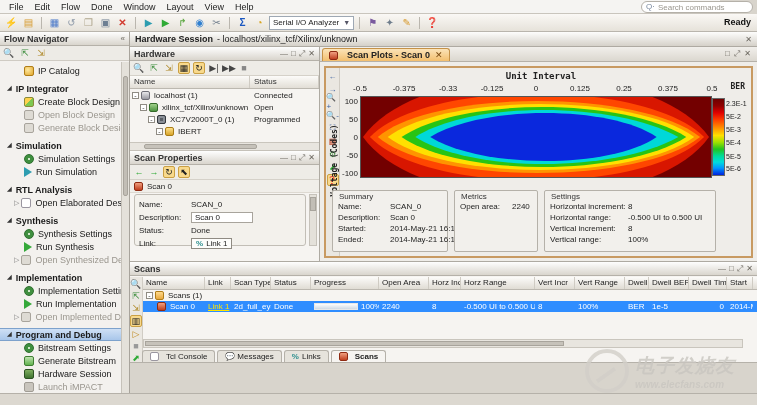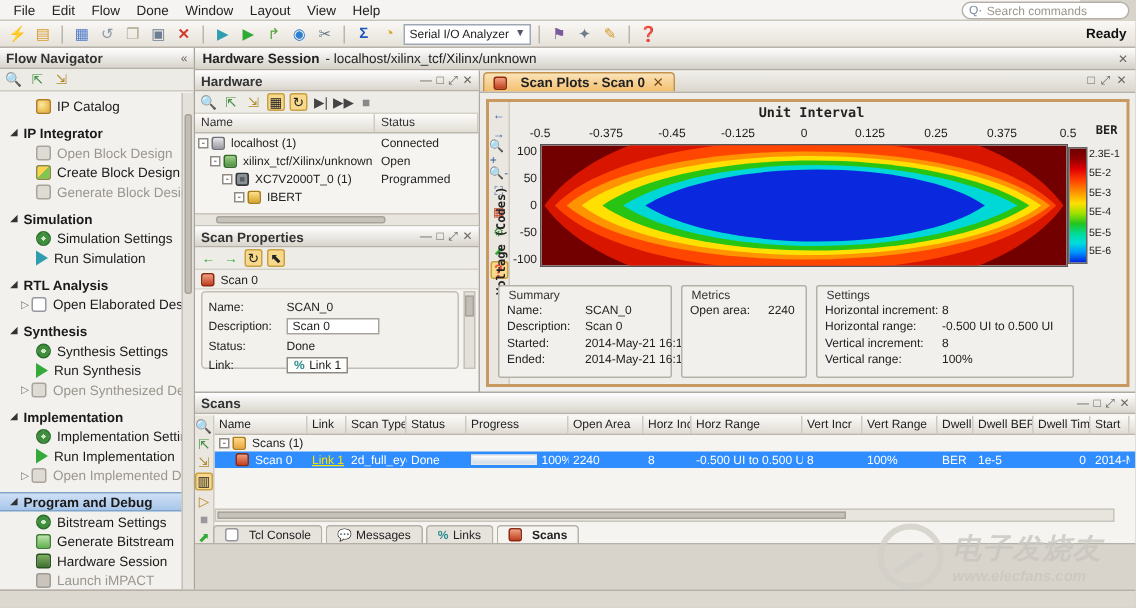--- a/index.html
+++ b/index.html
@@ -217,27 +217,27 @@
   </div>
   <div id="fn-tree">
     <div class="fn-item">
         <span class="ic ic-ipcat"></span>
         <span>IP Catalog</span>
       </div>
     <div class="fn-item sec">
         <span class="secarrow">◢</span>
         <span>IP Integrator</span>
       </div>
+    <div class="fn-item">
+        <span class="ic ic-blk"></span>
+        <span>Create Block Design</span>
+      </div>
     <div class="fn-item dis">
         <span class="ic ic-docg"></span>
         <span>Open Block Design</span>
-      </div>
-    <div class="fn-item">
-        <span class="ic ic-blk"></span>
-        <span>Create Block Design</span>
       </div>
     <div class="fn-item dis">
         <span class="ic ic-docg"></span>
         <span>Generate Block Design</span>
       </div>
     <div class="fn-item sec">
         <span class="secarrow">◢</span>
         <span>Simulation</span>
       </div>
     <div class="fn-item">
@@ -451,21 +451,21 @@
       <span class="pltool">⛶</span>
       <span class="pltool" style="color:#c04020">▦</span>
       <span class="pltool" style="color:#3f8f3f">⚙</span>
       <span class="pltool" style="color:#2faa35">⬈</span>
       <span class="pltool on">❓</span>
     </div>
     <div id="plot-title">Unit Interval</div>
     <div id="xticks">
       <span style="left:0%">-0.5</span>
       <span style="left:12.5%">-0.375</span>
-      <span style="left:25%">-0.45</span>
+      <span style="left:25%">-0.33</span>
       <span style="left:37.5%">-0.125</span>
       <span style="left:50%">0</span>
       <span style="left:62.5%">0.125</span>
       <span style="left:75%">0.25</span>
       <span style="left:87.5%">0.375</span>
       <span style="left:100%">0.5</span>
     </div>
     <div id="ylabel">Voltage (Codes)</div>
     <div id="yticks">
       <span style="top:6%">100</span>

